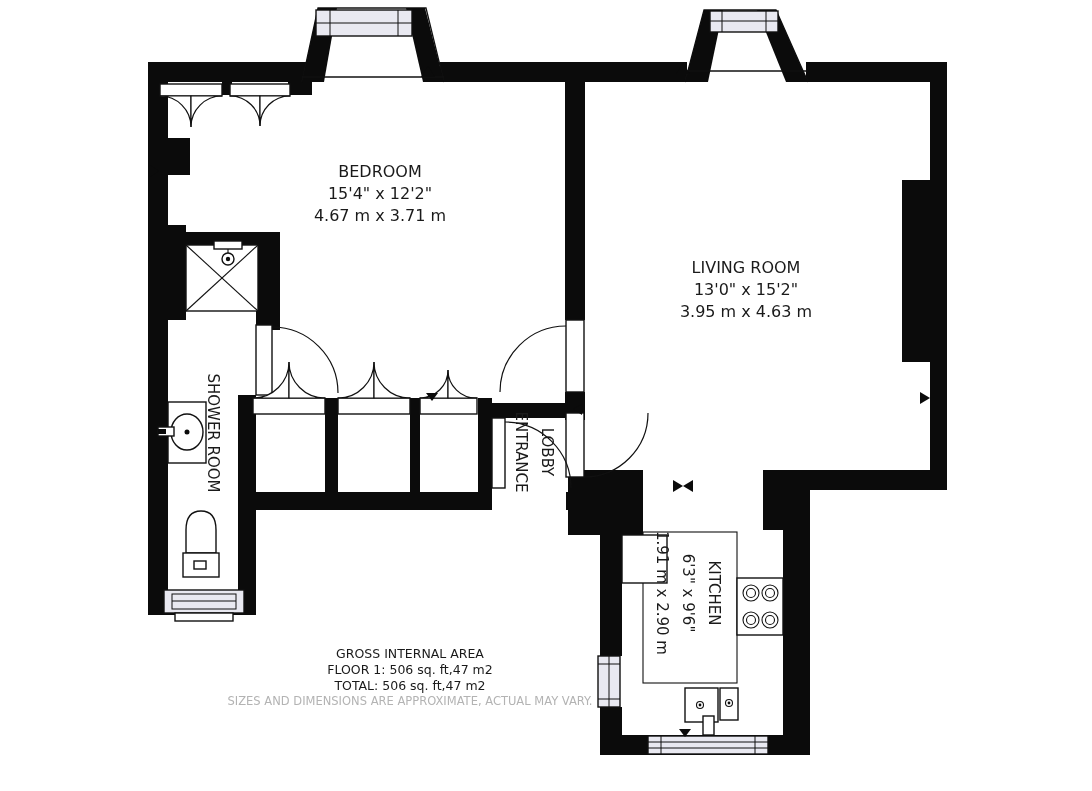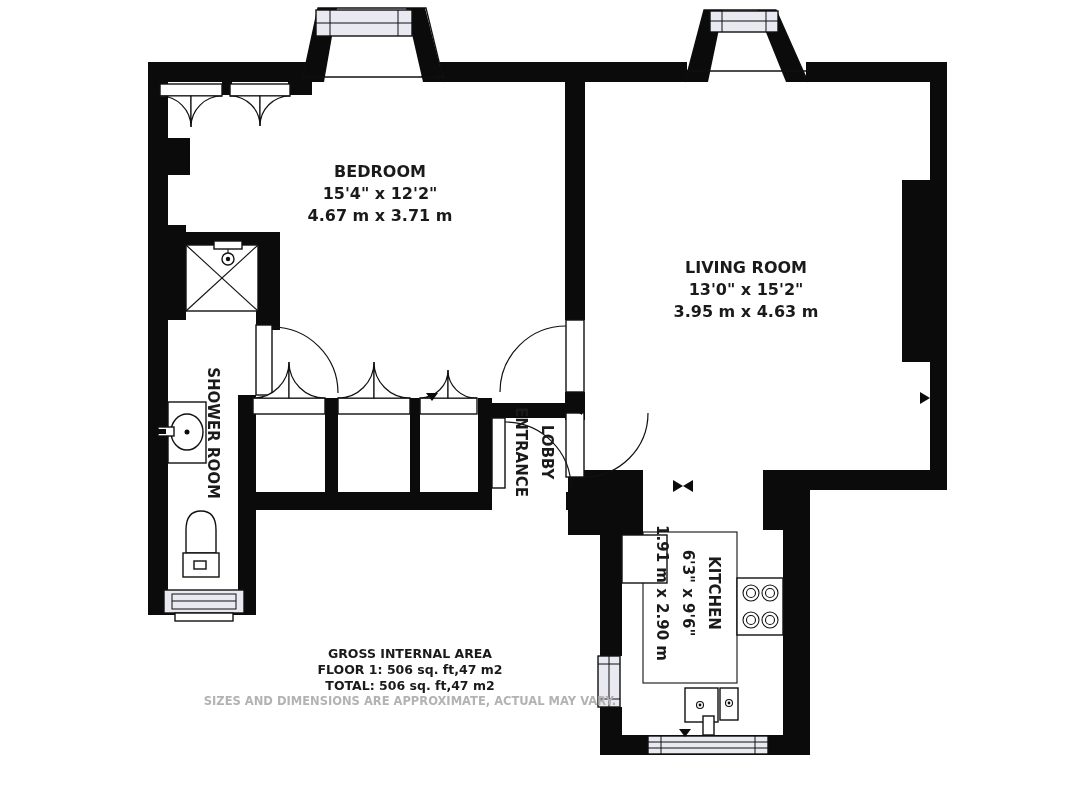--- a/index.html
+++ b/index.html
@@ -1,17 +1,17 @@
 <!DOCTYPE html>
 <html><head>
 <meta charset="utf-8">
 <style>
   html,body{margin:0;padding:0;background:#ffffff;}
   .stage{width:1092px;height:791px;position:relative;background:#ffffff;overflow:hidden;
-         font-family:"DejaVu Sans",sans-serif;font-weight:bold;}
+         font-family:"DejaVu Sans",sans-serif;}
   svg{display:block;}
   .wall{fill:#0b0b0b;stroke:none;}
   .thin{stroke:#111;stroke-width:1.3;fill:none;}
   .fixture{stroke:#111;stroke-width:1.4;fill:#ffffff;}
   .fixline{stroke:#111;stroke-width:1.1;fill:none;}
   .winfill{fill:#e9e9f1;stroke:#111;stroke-width:1.4;}
   .winline{stroke:#111;stroke-width:1;fill:none;}
   .leaf{fill:#ffffff;stroke:#111;stroke-width:1.4;}
   .arc{stroke:#111;stroke-width:1.2;fill:none;}
   .petal{fill:#ffffff;stroke:#111;stroke-width:1.2;}

